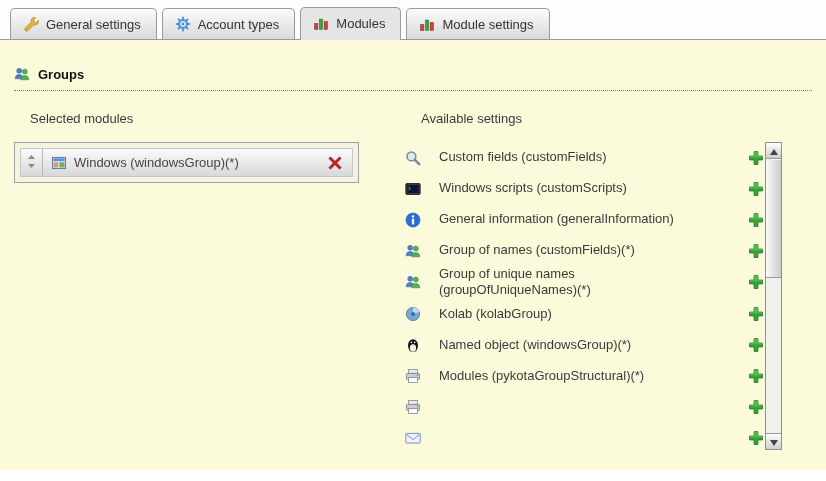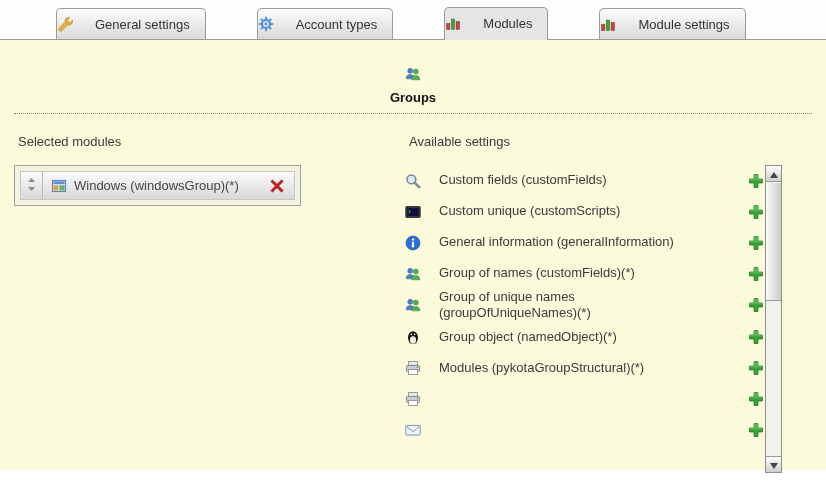--- a/index.html
+++ b/index.html
@@ -11,55 +11,53 @@
   }
   
   .tabbar {
     display:flex; align-items:flex-end; gap:5px;
     padding:8px 10px 0 10px;
     background:#fdfdfd;
     border-bottom:1px solid #9a9a9a;
     height:40px;
   }
   .tab {
-    display:flex; align-items:center; gap:22px;
-    padding:7px 15px 7px 0;
+    display:flex; align-items:center; gap:7px;
+    padding:7px 15px 7px 12px;
     border:1px solid #9a9a9a; border-bottom:none;
     border-radius:5px 5px 0 0;
     background:linear-gradient(#fcfcfc,#d9d9d9);
     cursor:pointer; white-space:nowrap; position:relative;
     color:#333;
-    margin-left:46px;
   }
   .tab.active {
     background:#e5e5e5;
     margin-bottom:-1px; padding-bottom:9px; z-index:2;
   }
   .ticon, .sicon, .micon { display:inline-flex; width:16px; height:16px; }
   .ticon svg, .sicon svg, .micon svg { width:16px; height:16px; }
   
   .content {
     background:#fbfbdc;
     height:430px;
     padding:0 14px;
   }
   .section-header {
     display:flex; align-items:center; gap:8px;
     padding-top:26px; padding-bottom:8px;
     border-bottom:1px dotted #7d7d7d;
-    flex-direction:column;
   }
   .stitle { font-weight:bold; color:#111; }
   .columns { display:flex; margin-top:10px; }
   .col-left  { width:375px; }
   .col-right { flex:1; position:relative; padding-left:16px; padding-right:48px; }
-  .col-heading { margin:10px 0 16px 4px; color:#3a3a3a; }
+  .col-heading { margin:10px 0 16px 16px; color:#3a3a3a; }
   
   .selected-box {
-    width:287px;
+    width:345px;
     border:1px solid #a0a0a0;
     background:#f3f3df;
     padding:5px;
   }
   .selected-row {
     display:flex; align-items:center;
     height:29px;
     background:linear-gradient(#fbfbfb,#d8d8d8);
     border:1px solid #c6c6c6;
   }
@@ -221,21 +219,21 @@
             </span>
   </div>
           <div class="avail-row">
     <span class="micon">
               <svg viewBox="0 0 16 16" xmlns="http://www.w3.org/2000/svg">
                 <rect x="0.8" y="2.5" width="14.4" height="11" rx="1" fill="#3a3a3a" stroke="#161616" stroke-width="0.8"></rect>
                 <rect x="2.4" y="4" width="11.2" height="8" fill="#10103a"></rect>
                 <path d="M3.5 6l2 1.5-2 1.5" stroke="#3fd43f" stroke-width="1" fill="none"></path>
               </svg>
             </span>
-    <span class="alabel">Custom unique (customScripts)</span>
+    <span class="alabel">Windows scripts (customScripts)</span>
     <span class="add">
               <span><svg viewBox="0 0 16 16" xmlns="http://www.w3.org/2000/svg">
                   <path d="M6.1 1.6h3.8v4.5h4.5v3.8H9.9v4.5H6.1V9.9H1.6V6.1h4.5z" fill="#3aa63a" stroke="#1e7a1e" stroke-width="0.9"></path>
                   <path d="M6.1 1.6h3.8v4.5h4.5v1.2H1.6V6.1h4.5z" fill="#63c263" opacity="0.7"></path>
                 </svg></span>
             </span>
   </div>
           <div class="avail-row">
     <span class="micon">
               <svg viewBox="0 0 16 16" xmlns="http://www.w3.org/2000/svg">
@@ -272,40 +270,56 @@
           <div class="avail-row">
     <span class="micon">
               <svg viewBox="0 0 16 16" xmlns="http://www.w3.org/2000/svg">
                 <circle cx="5.2" cy="4.8" r="2.5" fill="#4f81c7" stroke="#2f5a99" stroke-width="0.5"></circle>
                 <path d="M1.2 12.8q0-4.2 4-4.2t4 4.2z" fill="#4f81c7" stroke="#2f5a99" stroke-width="0.5"></path>
                 <circle cx="10.8" cy="5.6" r="2.5" fill="#53b253" stroke="#2e7f2e" stroke-width="0.5"></circle>
                 <path d="M6.8 13.8q0-4.2 4-4.2t4 4.2z" fill="#53b253" stroke="#2e7f2e" stroke-width="0.5"></path>
               </svg>
             </span>
     <span class="alabel">Group of unique names (groupOfUniqueNames)(*)</span>
+    <span class="add">
+              <span><svg viewBox="0 0 16 16" xmlns="http://www.w3.org/2000/svg">
+                  <path d="M6.1 1.6h3.8v4.5h4.5v3.8H9.9v4.5H6.1V9.9H1.6V6.1h4.5z" fill="#3aa63a" stroke="#1e7a1e" stroke-width="0.9"></path>
+                  <path d="M6.1 1.6h3.8v4.5h4.5v1.2H1.6V6.1h4.5z" fill="#63c263" opacity="0.7"></path>
+                </svg></span>
+            </span>
+  </div>
+          <div class="avail-row">
+    <span class="micon">
+              <svg viewBox="0 0 16 16" xmlns="http://www.w3.org/2000/svg">
+                <circle cx="8" cy="8" r="6.6" fill="#7aa7d9" stroke="#47749f" stroke-width="0.8"></circle>
+                <path d="M8 8V1.4A6.6 6.6 0 0 1 14.3 6z" fill="#c3d8ee"></path>
+                <circle cx="8" cy="8" r="2" fill="#3a6a9e"></circle>
+              </svg>
+            </span>
+    <span class="alabel">Kolab (kolabGroup)</span>
     <span class="add">
               <span><svg viewBox="0 0 16 16" xmlns="http://www.w3.org/2000/svg">
                   <path d="M6.1 1.6h3.8v4.5h4.5v3.8H9.9v4.5H6.1V9.9H1.6V6.1h4.5z" fill="#3aa63a" stroke="#1e7a1e" stroke-width="0.9"></path>
                   <path d="M6.1 1.6h3.8v4.5h4.5v1.2H1.6V6.1h4.5z" fill="#63c263" opacity="0.7"></path>
                 </svg></span>
             </span>
   </div>
           <div class="avail-row">
     <span class="micon">
               <svg viewBox="0 0 16 16" xmlns="http://www.w3.org/2000/svg">
                 <ellipse cx="8" cy="8.6" rx="5" ry="6.4" fill="#141414"></ellipse>
                 <ellipse cx="8" cy="11" rx="3.1" ry="3.7" fill="#f3f3f3"></ellipse>
                 <circle cx="6.4" cy="5.4" r="0.8" fill="#fff"></circle>
                 <circle cx="9.6" cy="5.4" r="0.8" fill="#fff"></circle>
                 <path d="M6.8 6.9h2.4L8 8.4z" fill="#f0a020"></path>
                 <path d="M4 14.6l2.2-1.2-.5 2z" fill="#f0a020"></path>
                 <path d="M12 14.6l-2.2-1.2.5 2z" fill="#f0a020"></path>
               </svg>
             </span>
-    <span class="alabel">Group object (namedObject)(*)</span>
+    <span class="alabel">Named object (windowsGroup)(*)</span>
     <span class="add">
               <span><svg viewBox="0 0 16 16" xmlns="http://www.w3.org/2000/svg">
                   <path d="M6.1 1.6h3.8v4.5h4.5v3.8H9.9v4.5H6.1V9.9H1.6V6.1h4.5z" fill="#3aa63a" stroke="#1e7a1e" stroke-width="0.9"></path>
                   <path d="M6.1 1.6h3.8v4.5h4.5v1.2H1.6V6.1h4.5z" fill="#63c263" opacity="0.7"></path>
                 </svg></span>
             </span>
   </div>
           <div class="avail-row">
     <span class="micon">
               <svg viewBox="0 0 16 16" xmlns="http://www.w3.org/2000/svg">

